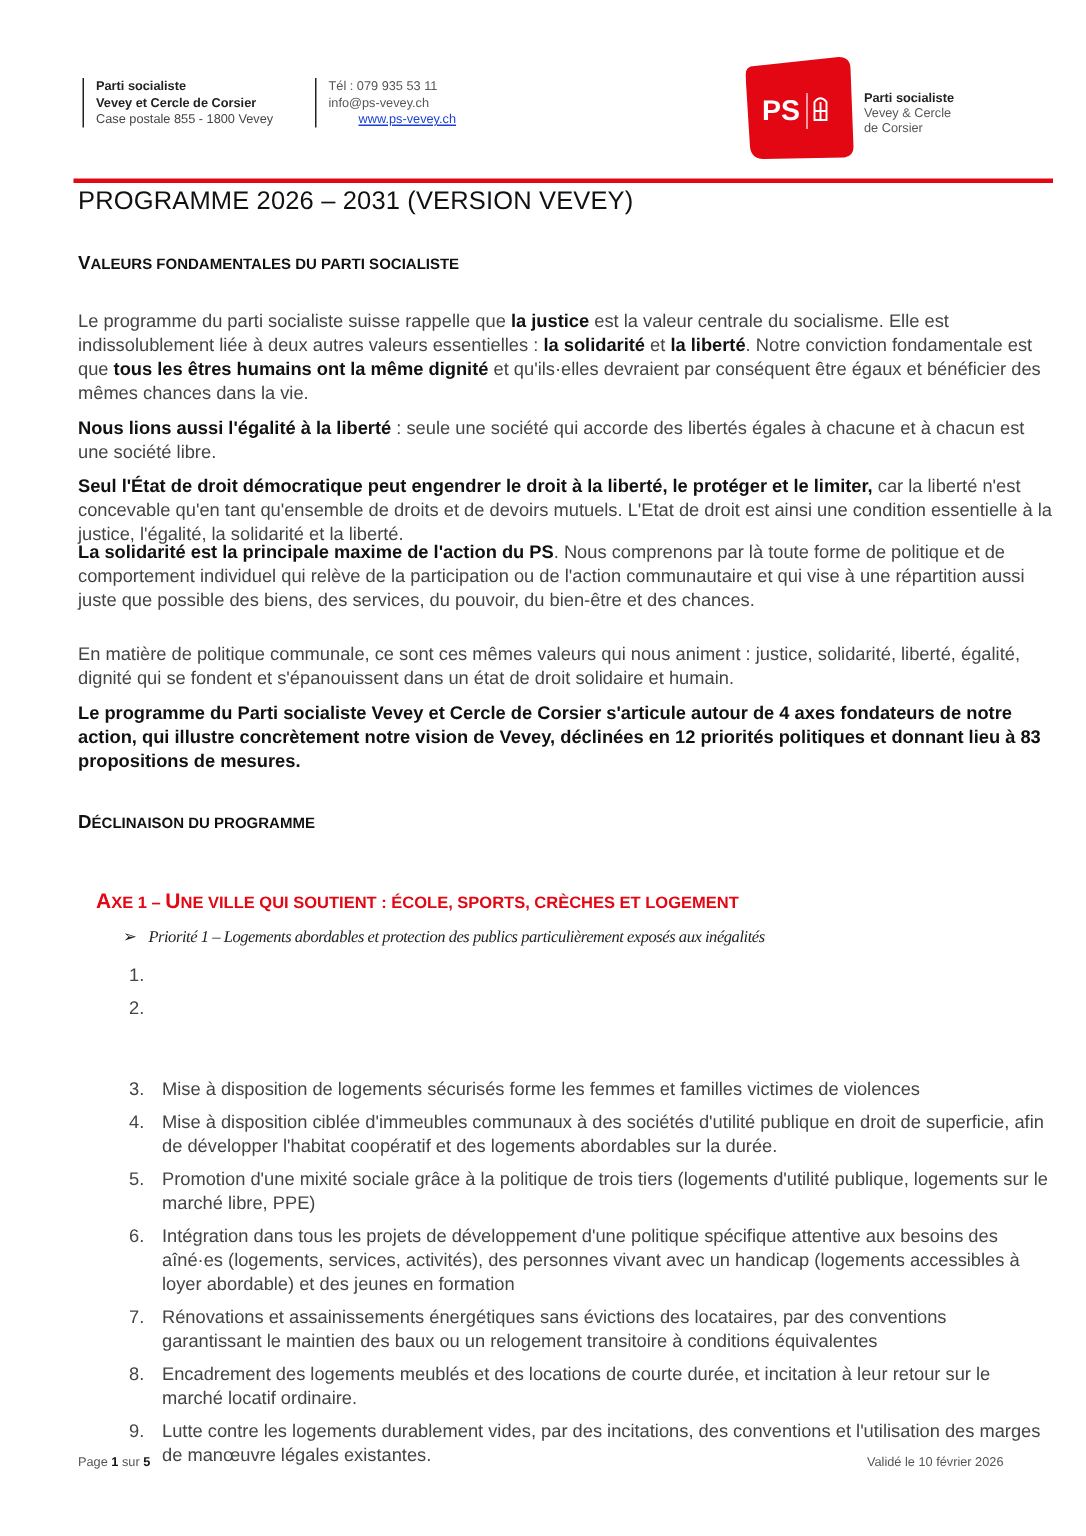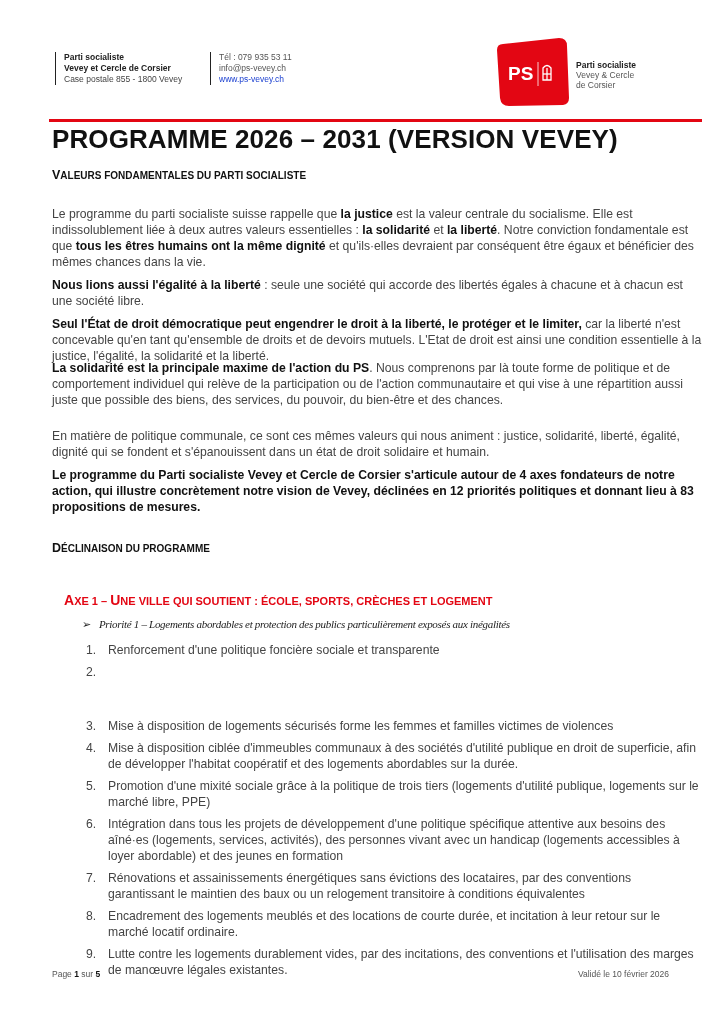--- a/index.html
+++ b/index.html
@@ -1,25 +1,25 @@
 <!DOCTYPE html>
 <html><head>
 <meta charset="utf-8">
 <style>
   html,body{margin:0;padding:0;background:#fff;}
   body{width:724px;height:1024px;position:relative;overflow:hidden;font-family:"Liberation Sans",sans-serif;color:#333;}
   .hdr-left{position:absolute;left:55px;top:52px;border-left:1px solid #222;padding-left:8px;font-size:8.5px;line-height:11px;color:#444;}
   .hdr-left .b{font-weight:bold;color:#222;}
   .hdr-mid{position:absolute;left:210px;top:52px;border-left:1px solid #222;padding-left:8px;font-size:8.5px;line-height:11px;color:#555;}
-  .hdr-mid a{color:#1a3fd0;}
+  .hdr-mid a{color:#1a3fd0;text-decoration:underline;margin-left:20px;}
   .logo{position:absolute;left:497px;top:38px;width:73px;height:68px;}
   .logo-text{position:absolute;left:576px;top:60px;font-size:8.5px;line-height:10px;color:#555;}
   .logo-text .b{font-weight:bold;color:#222;}
   .redline{position:absolute;left:49px;top:119px;width:653px;height:3px;background:#e30613;}
-  h1{position:absolute;left:52px;top:124px;margin:0;font-size:26px;font-weight:bold;color:#111;letter-spacing:0.1px;}
+  h1{position:absolute;left:52px;top:124px;margin:0;font-size:17px;font-weight:normal;color:#111;letter-spacing:0.1px;}
   .sec{position:absolute;left:52px;margin:0;font-weight:bold;color:#111;font-size:12.5px;}
   .sec .sm{font-size:10px;}
   .p{position:absolute;left:52px;width:650px;font-size:12.2px;line-height:16px;color:#444;margin:0;}
   .p b{color:#111;margin-top:32px;}
   .axe{position:absolute;left:52px;top:580px;margin:12px;font-weight:bold;color:#e30613;font-size:14px;}
   .axe .sm{font-size:11px;}
   .prio{position:absolute;left:82px;top:618px;font-size:12px;font-style:italic;color:#222;font-family:Liberation Serif, serif;font-size:11px;letter-spacing:-0.3px;}
   .prio .arrow{font-style:normal;margin-right:8px;}
   ol{position:absolute;left:0;top:642px;margin:0;padding:0;list-style:none;width:724px;}
   ol li{position:absolute;left:108px;width:592px;font-size:12.2px;line-height:16px;color:#444;}
@@ -76,21 +76,21 @@
 
 <p class="p" style="top:467px;color:#111;font-weight:bold">Le programme du Parti socialiste Vevey et Cercle de Corsier s'articule autour de 4 axes fondateurs de notre action, qui illustre concrètement notre vision de Vevey, déclinées en 12 priorités politiques et donnant lieu à 83 propositions de mesures.</p>
 
 <h2 class="sec" style="top:541px"><span>D</span><span class="sm">ÉCLINAISON DU PROGRAMME</span></h2>
 
 <h3 class="axe"><span>A</span><span class="sm">XE 1 – </span><span>U</span><span class="sm">NE VILLE QUI SOUTIENT : ÉCOLE, SPORTS, CRÈCHES ET LOGEMENT</span></h3>
 
 <div class="prio"><span class="arrow">➢</span><span>Priorité 1 – Logements abordables et protection des publics particulièrement exposés aux inégalités</span></div>
 
 <ol>
-  <li style="top:0px"><span class="n">1.</span><span>Renforcement d'une politique foncière sociale et transparente</span></li>
+  <li style="top:0px"><span class="n">1.</span></li>
   <li style="top:22px"><span class="n">2.</span></li>
   <li style="top:76px"><span class="n">3.</span><span>Mise à disposition de logements sécurisés forme les femmes et familles victimes de violences</span></li>
   <li style="top:98px"><span class="n">4.</span><span>Mise à disposition ciblée d'immeubles communaux à des sociétés d'utilité publique en droit de superficie, afin de développer l'habitat coopératif et des logements abordables sur la durée.</span></li>
   <li style="top:136px"><span class="n">5.</span><span>Promotion d'une mixité sociale grâce à la politique de trois tiers (logements d'utilité publique, logements sur le marché libre, PPE)</span></li>
   <li style="top:174px"><span class="n">6.</span><span>Intégration dans tous les projets de développement d'une politique spécifique attentive aux besoins des aîné·es (logements, services, activités), des personnes vivant avec un handicap (logements accessibles à loyer abordable) et des jeunes en formation</span></li>
   <li style="top:228px"><span class="n">7.</span><span>Rénovations et assainissements énergétiques sans évictions des locataires, par des conventions garantissant le maintien des baux ou un relogement transitoire à conditions équivalentes</span></li>
   <li style="top:266px"><span class="n">8.</span><span>Encadrement des logements meublés et des locations de courte durée, et incitation à leur retour sur le marché locatif ordinaire.</span></li>
   <li style="top:304px"><span class="n">9.</span><span>Lutte contre les logements durablement vides, par des incitations, des conventions et l'utilisation des marges de manœuvre légales existantes.</span></li>
 </ol>
 

